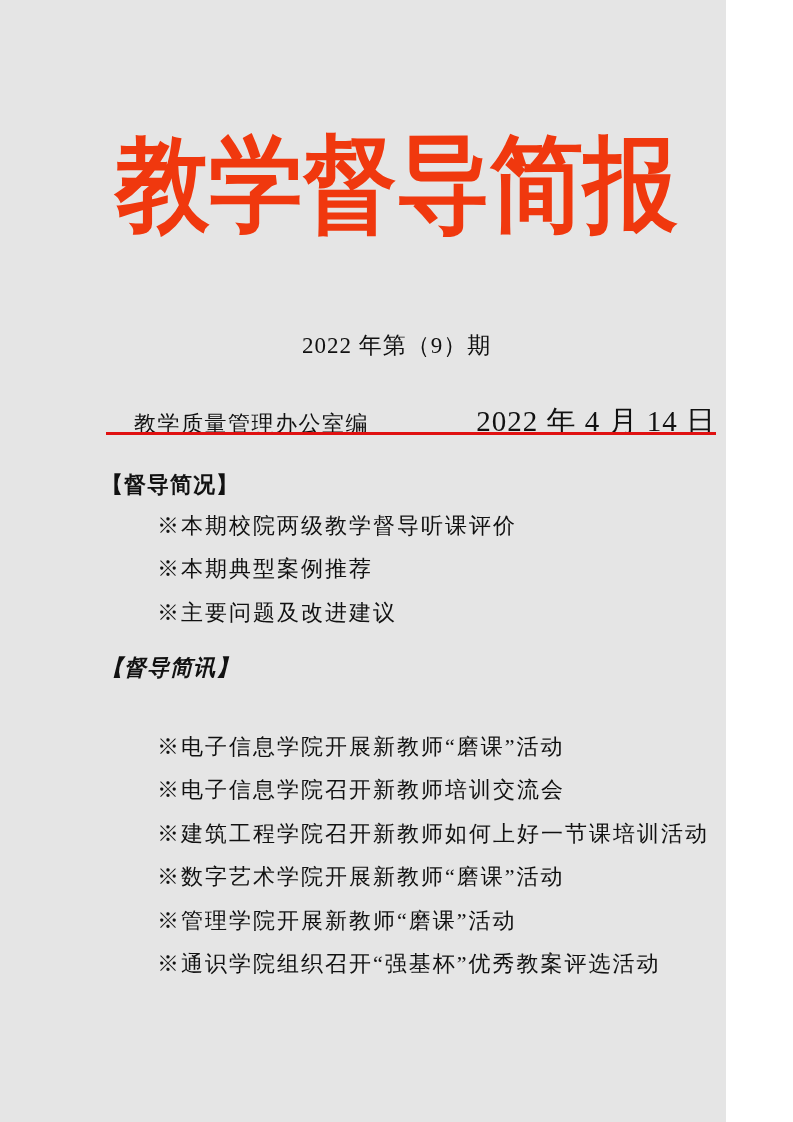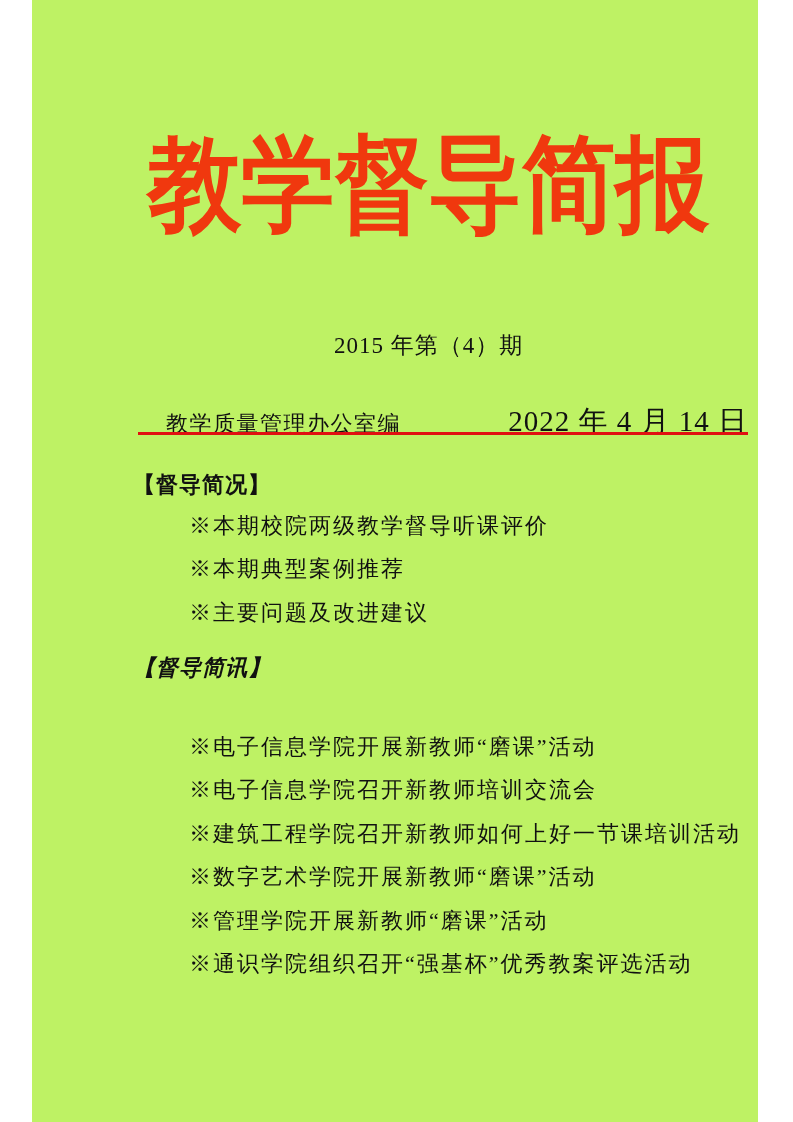--- a/index.html
+++ b/index.html
@@ -4,25 +4,24 @@
 <style>
   html, body {
     margin: 0;
     padding: 0;
     background: #ffffff;
   }
   .page {
     position: relative;
     width: 726px;
     height: 1122px;
-    background: #bef264;
+    background: #e5e5e5;
     overflow: hidden;
     font-family: "Liberation Serif", "DejaVu Serif", serif;
     color: #111111;
-    margin-left: 32px;
   }
   .doc-title {
     position: absolute;
     top: 133px;
     left: 0;
     width: 793px;
     text-align: center;
     font-family: "Liberation Serif", "DejaVu Serif", serif;
     font-size: 104px;
     font-weight: 900;
@@ -97,21 +96,21 @@
     white-space: nowrap;
   }
 </style>
 </head>
 <body>
 
 <div class="page" style="color: rgb(17, 17, 17);">
 
   <div class="doc-title" style="color: rgb(240, 56, 14);">教学督导简报</div>
 
-  <div class="issue-line">2015 年第（4）期</div>
+  <div class="issue-line">2022 年第（9）期</div>
 
   <div class="byline-row">
     <span class="byline-editor">教学质量管理办公室编</span>
     <span class="byline-date">2022 年 4 月 14 日</span>
   </div>
 
   <div class="red-rule" style="background: rgb(224, 17, 17);"></div>
 
   <div class="section-heading heading-1">【督导简况】</div>
 

